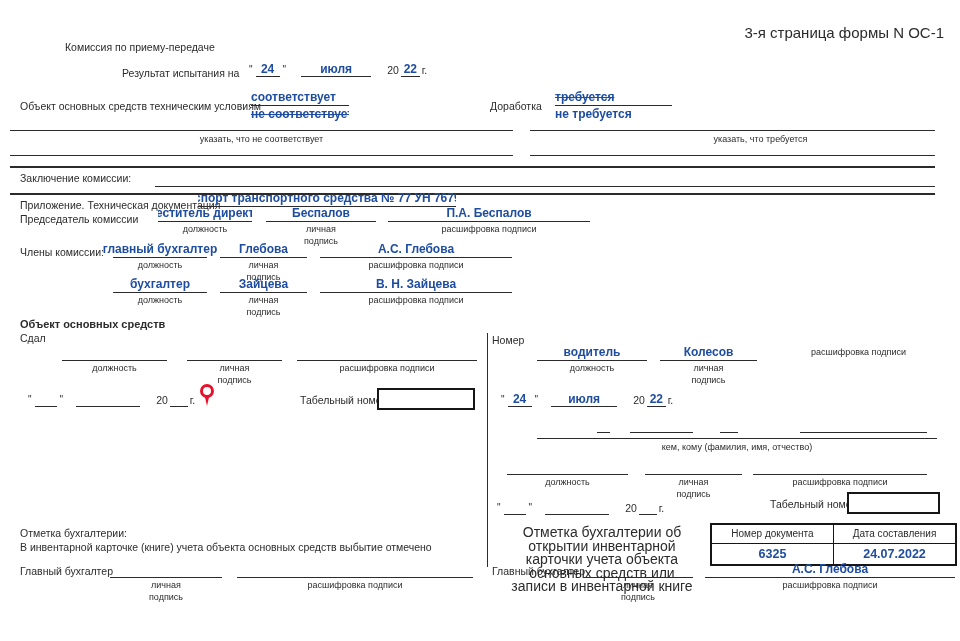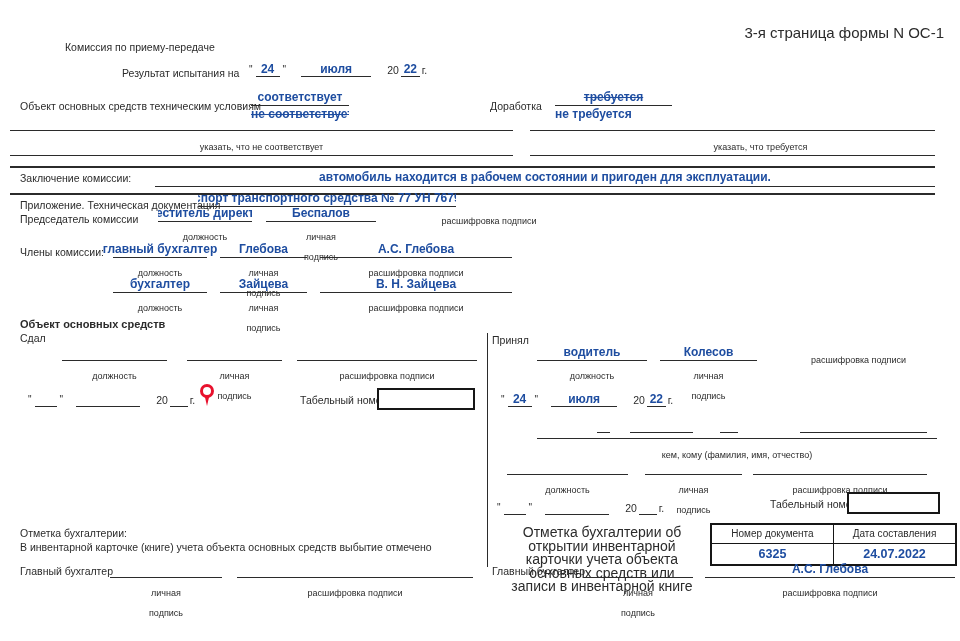--- a/index.html
+++ b/index.html
@@ -7,27 +7,27 @@
   body{font-family:"Liberation Sans",sans-serif}
   .page{position:relative;width:960px;height:641px;background:#fff;color:#2b2b2b;font-size:10.5px;overflow:hidden}
   .abs{position:absolute}
   .lbl{position:absolute;font-size:10.5px;white-space:nowrap}
   .bold{font-weight:bold}
   .blue{color:#1e4da0;font-weight:bold;font-size:12px}
   .strike{text-decoration:line-through}
   .hline{position:absolute;border-top:1.5px solid #2b2b2b;height:0}
   .hline2{border-top-width:2.5px}
   .vline{position:absolute;border-left:1.5px solid #2b2b2b;width:0}
-  .cap{font-size:9px;text-align:center;line-height:10px;padding-top:10px;color:#2b2b2b}
+  .cap{font-size:9px;text-align:center;line-height:10px;padding-top:2px;color:#2b2b2b}
   .field{position:absolute}
   .field .val{display:flex;justify-content:center;align-items:flex-end;white-space:nowrap;border-bottom:1.5px solid #2b2b2b;min-height:16px;line-height:15px}
   .field .val>span{flex:0 0 auto}
   .clip .val{overflow:hidden}
   .frac{position:absolute;text-align:center}
-  .frac .top{display:flex;justify-content:center;border-bottom:1.5px solid #2b2b2b;min-height:16px;line-height:16px;overflow:hidden}
+  .frac .top{display:flex;border-bottom:1.5px solid #2b2b2b;min-height:16px;line-height:16px;overflow:hidden}
   .frac .bot{display:flex;justify-content:flex-start;min-height:16px;line-height:16px;overflow:hidden}
   .frac span{flex:0 0 auto;white-space:nowrap}
   .daterow{position:absolute;display:flex;align-items:flex-end;font-size:10.5px;line-height:14px}
   .daterow .du{display:inline-block;border-bottom:1.5px solid #2b2b2b;text-align:center;min-height:15px;line-height:14px}
   .daterow .qm{font-size:10px;margin:0 3px}
   .box{position:absolute;border:2px solid #161616;background:#fff}
   .note{position:absolute;font-size:14px;text-align:center;line-height:13.5px}
   .tbl{position:absolute;border:2px solid #161616;display:grid;grid-template-columns:1fr 1fr;background:#161616;grid-gap:1px}
   .tbl .c{background:#fff;text-align:center;font-size:10px;padding:3px 2px;line-height:12px}
   .tbl .v{font-weight:bold;color:#1e4da0;font-size:12.5px;padding:4px 16px}
@@ -75,21 +75,20 @@
 
   <div class="hline" style="left:10px;top:130px;width:503px"></div>
   <div class="abs cap" style="left:10px;top:132px;width:503px">указать, что не соответствует</div>
   <div class="hline" style="left:530px;top:130px;width:405px"></div>
   <div class="abs cap" style="left:558px;top:132px;width:405px">указать, что требуется</div>
   <div class="hline" style="left:10px;top:155px;width:503px"></div>
   <div class="hline" style="left:530px;top:155px;width:405px"></div>
   <div class="hline hline2" style="left:10px;top:166px;width:925px"></div>
 
   <div class="lbl" style="left:20px;top:172px">Заключение комиссии:</div>
-  <div class="abs blue ctr" style="left:155px;top:170px;width:780px">автомобиль находится в рабочем состоянии и пригоден для эксплуатации.</div>
   <div class="hline" style="left:155px;top:186px;width:780px"></div>
   <div class="hline hline2" style="left:10px;top:193px;width:925px"></div>
 
   <div class="lbl" style="left:20px;top:199px">Приложение. Техническая документация</div>
   <div class="field clip" style="left:198px;top:191px;width:258px">
     <div class="val">
         <span class="blue">паспорт транспортного средства № 77 УН 767975</span>
       </div>
   </div>
 
@@ -101,20 +100,23 @@
     <div class="cap">должность</div>
   </div>
   <div class="field" style="left:266px;top:206px;width:110px">
     <div class="val">
         <span class="blue">Беспалов</span>
       </div>
     <div class="cap">личная</div>
     <div class="cap">подпись</div>
   </div>
   <div class="field" style="left:388px;top:206px;width:202px">
+    <div class="val">
+        <span class="blue">П.А. Беспалов</span>
+      </div>
     <div class="cap">расшифровка подписи</div>
   </div>
 
   <div class="lbl" style="left:20px;top:246px">Члены комиссии:</div>
 
   <div class="field" style="left:113px;top:242px;width:94px">
     <div class="val">
         <span class="blue">главный бухгалтер</span>
       </div>
     <div class="cap">должность</div>
@@ -149,21 +151,21 @@
   <div class="field" style="left:320px;top:277px;width:192px">
     <div class="val">
         <span class="blue">В. Н. Зайцева</span>
       </div>
     <div class="cap">расшифровка подписи</div>
   </div>
 
   <div class="lbl bold" style="left:20px;top:318px;font-size:11px">Объект основных средств</div>
   <div class="lbl" style="left:20px;top:332px">Сдал</div>
   <div class="vline" style="left:487px;top:333px;height:234px"></div>
-  <div class="lbl" style="left:492px;top:334px">Принял</div>
+  <div class="lbl" style="left:492px;top:334px">Номер</div>
 
   <div class="field" style="left:62px;top:345px;width:105px">
     <div class="val"></div>
     <div class="cap">должность</div>
   </div>
   <div class="field" style="left:187px;top:345px;width:95px">
     <div class="val"></div>
     <div class="cap">личная</div>
     <div class="cap">подпись</div>
   </div>

